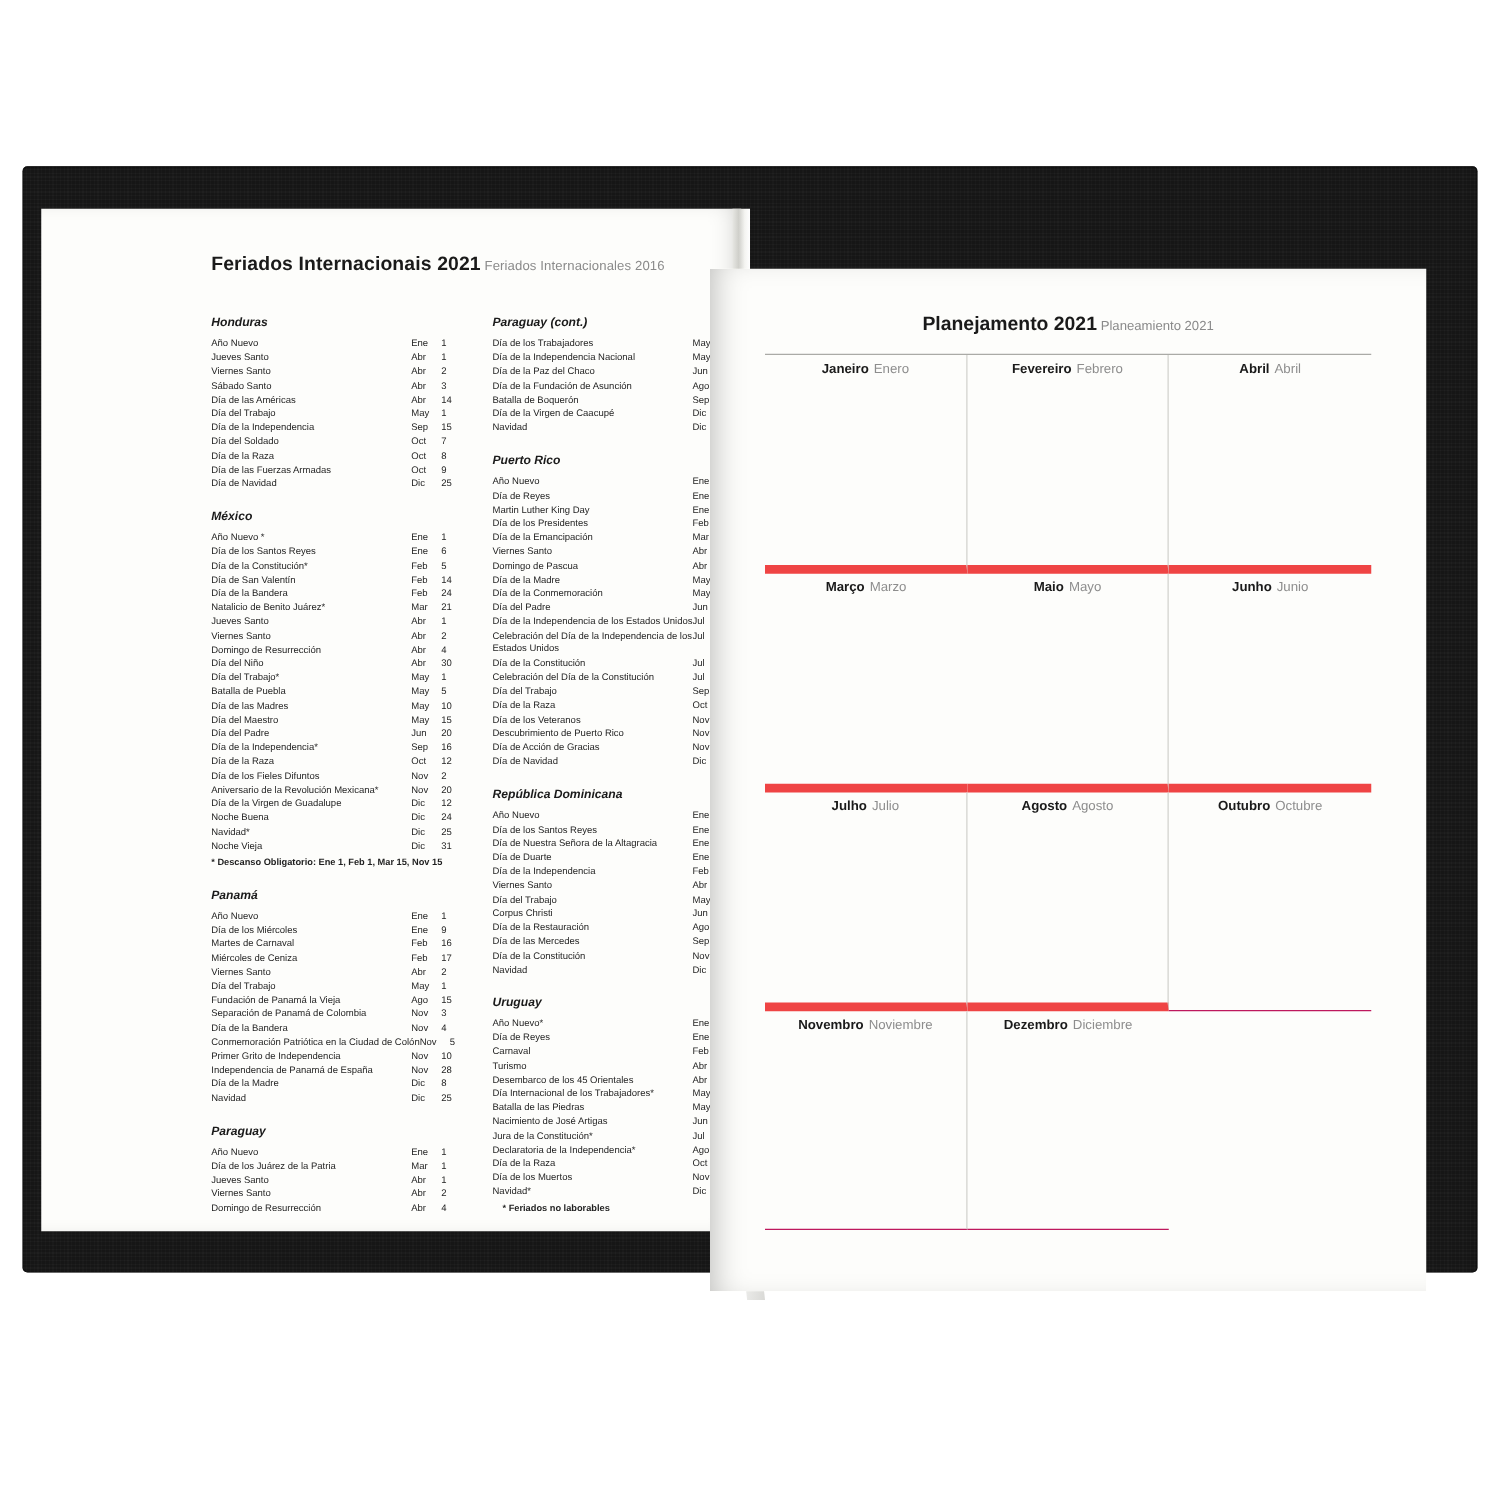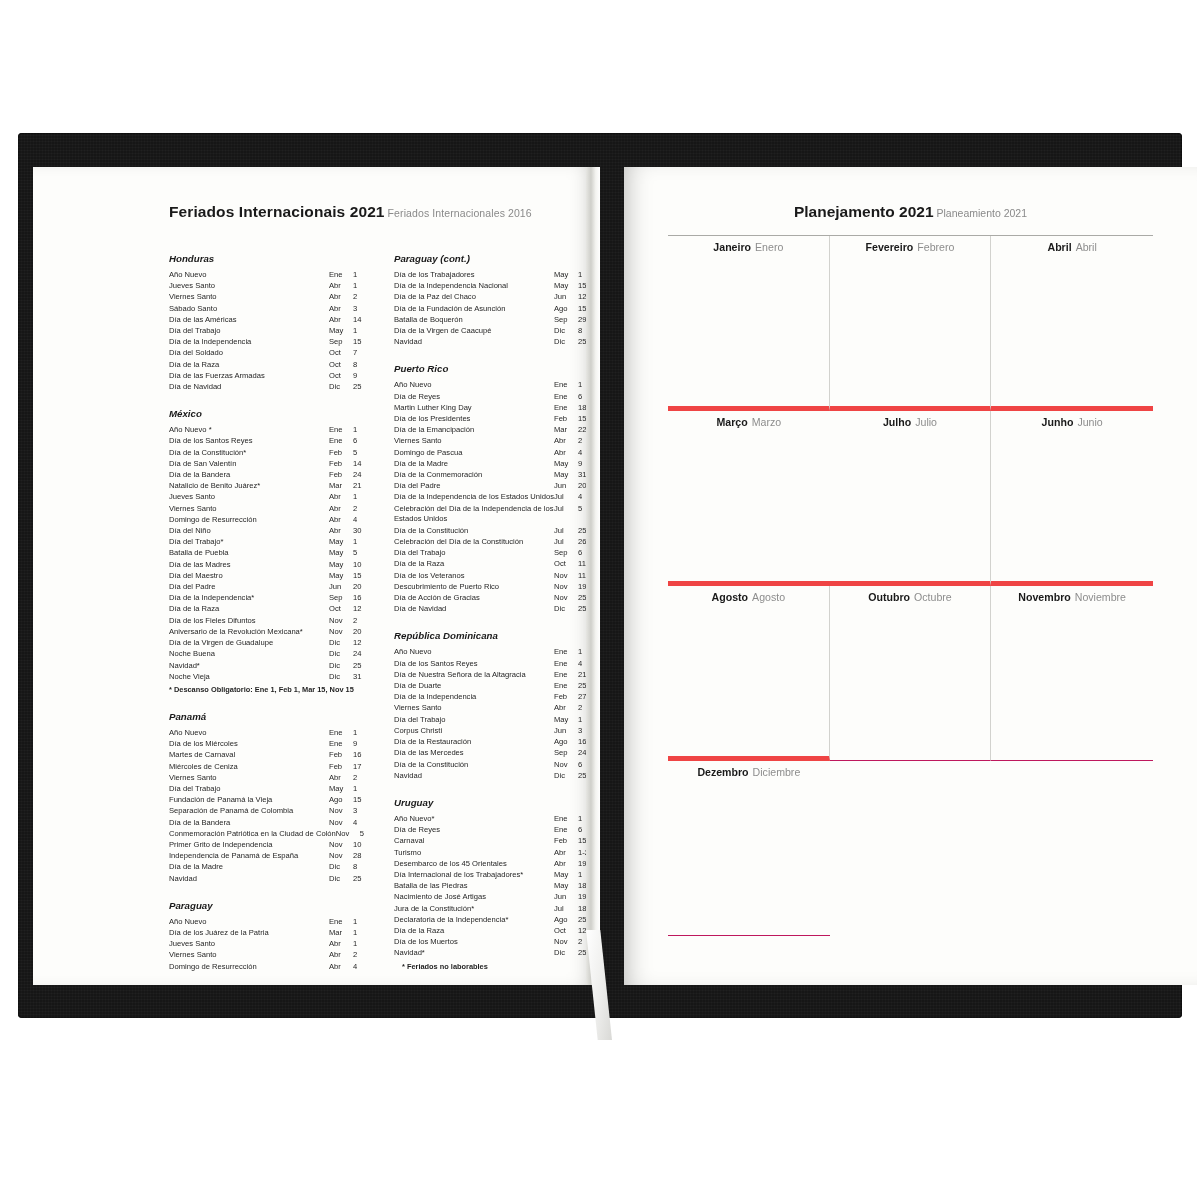--- a/index.html
+++ b/index.html
@@ -44,23 +44,24 @@
     top: 167px;
     background: #fdfdfb;
     height: 818px;
   }
   #page-left {
     left: 33px;
     width: 560px;
     box-shadow: inset -14px 0 22px -14px rgba(0,0,0,0.30);
   }
   #page-right {
-    left: 624px;
+    left: 568px;
     width: 573px;
     box-shadow: inset 16px 0 26px -14px rgba(0,0,0,0.28);
+    margin-top: 48px;
   }
   
   #spine {
     position: absolute;
     left: 586px;
     top: 167px;
     width: 14px;
     height: 818px;
     background: linear-gradient(90deg, #e7e7e3 0%, #cfcfca 35%, #f4f4f1 70%, #ffffff 100%);
   }
@@ -165,21 +166,21 @@
     margin-left: 3px;
   }
   #plan-grid {
     display: grid;
     grid-template-columns: repeat(3, 1fr);
     grid-template-rows: repeat(4, 1fr);
     height: 700px;
     border-top: 1px solid #aaaaa6;
   }
   .plan-cell {
-    border-bottom: 5px solid #ef4444;
+    border-bottom: 7px solid #ef4444;
     position: relative;
     padding-top: 5px;
   }
   .plan-cell.bordered-right { border-right: 1px solid #d2d2ce; }
   .plan-cell .m-head {
     text-align: center;
     font-size: 10.6px;
     color: #1a1a1a;
     white-space: nowrap;
   }
@@ -777,24 +778,27 @@
           <div class="plan-cell bordered-right">
             <div class="m-head"><span class="m-pt">Fevereiro</span><span class="m-es">Febrero</span></div>
           </div>
           <div class="plan-cell bordered-right">
             <div class="m-head"><span class="m-pt">Abril</span><span class="m-es">Abril</span></div>
           </div>
           <div class="plan-cell">
             <div class="m-head"><span class="m-pt">Março</span><span class="m-es">Marzo</span></div>
           </div>
           <div class="plan-cell bordered-right">
-            <div class="m-head"><span class="m-pt">Julho</span><span class="m-es">Julio</span></div>
+            <div class="m-head"><span class="m-pt">Maio</span><span class="m-es">Mayo</span></div>
           </div>
           <div class="plan-cell">
             <div class="m-head"><span class="m-pt">Junho</span><span class="m-es">Junio</span></div>
+          </div>
+          <div class="plan-cell bordered-right">
+            <div class="m-head"><span class="m-pt">Julho</span><span class="m-es">Julio</span></div>
           </div>
           <div class="plan-cell bordered-right">
             <div class="m-head"><span class="m-pt">Agosto</span><span class="m-es">Agosto</span></div>
           </div>
           <div class="plan-cell bordered-right">
             <div class="m-head"><span class="m-pt">Outubro</span><span class="m-es">Octubre</span></div>
           </div>
           <div class="plan-cell bordered-right">
             <div class="m-head"><span class="m-pt">Novembro</span><span class="m-es">Noviembre</span></div>
           </div>

